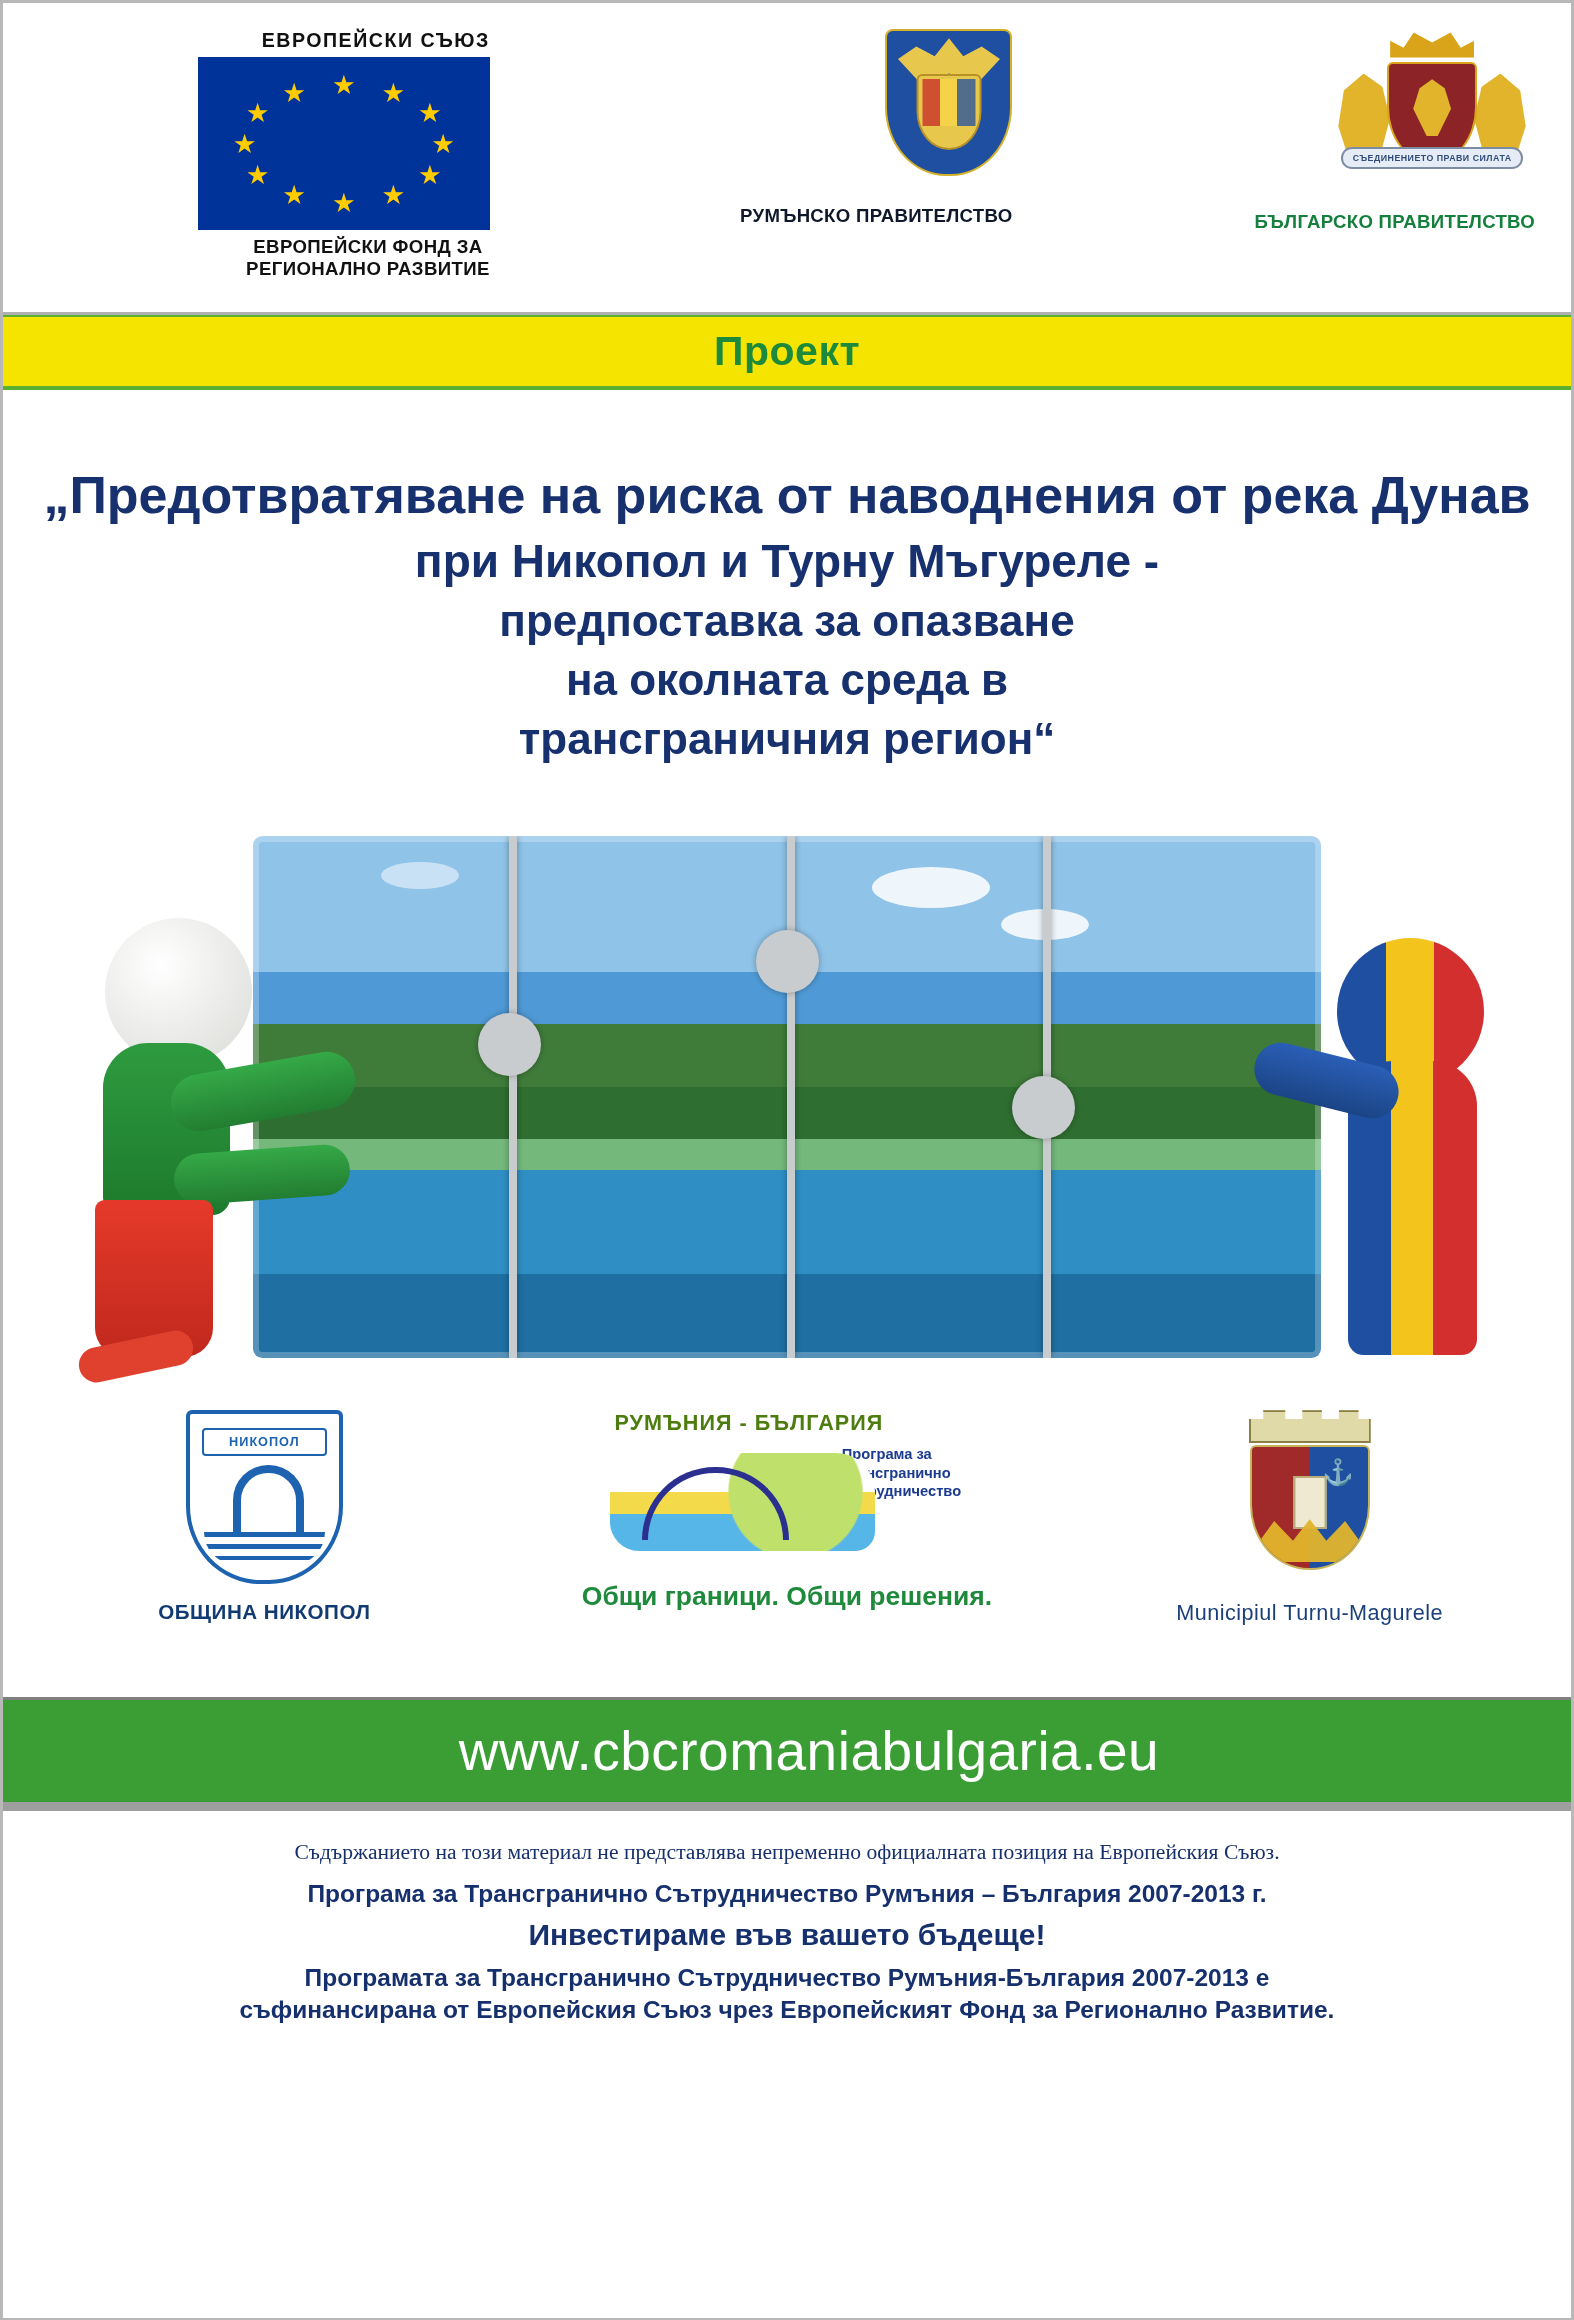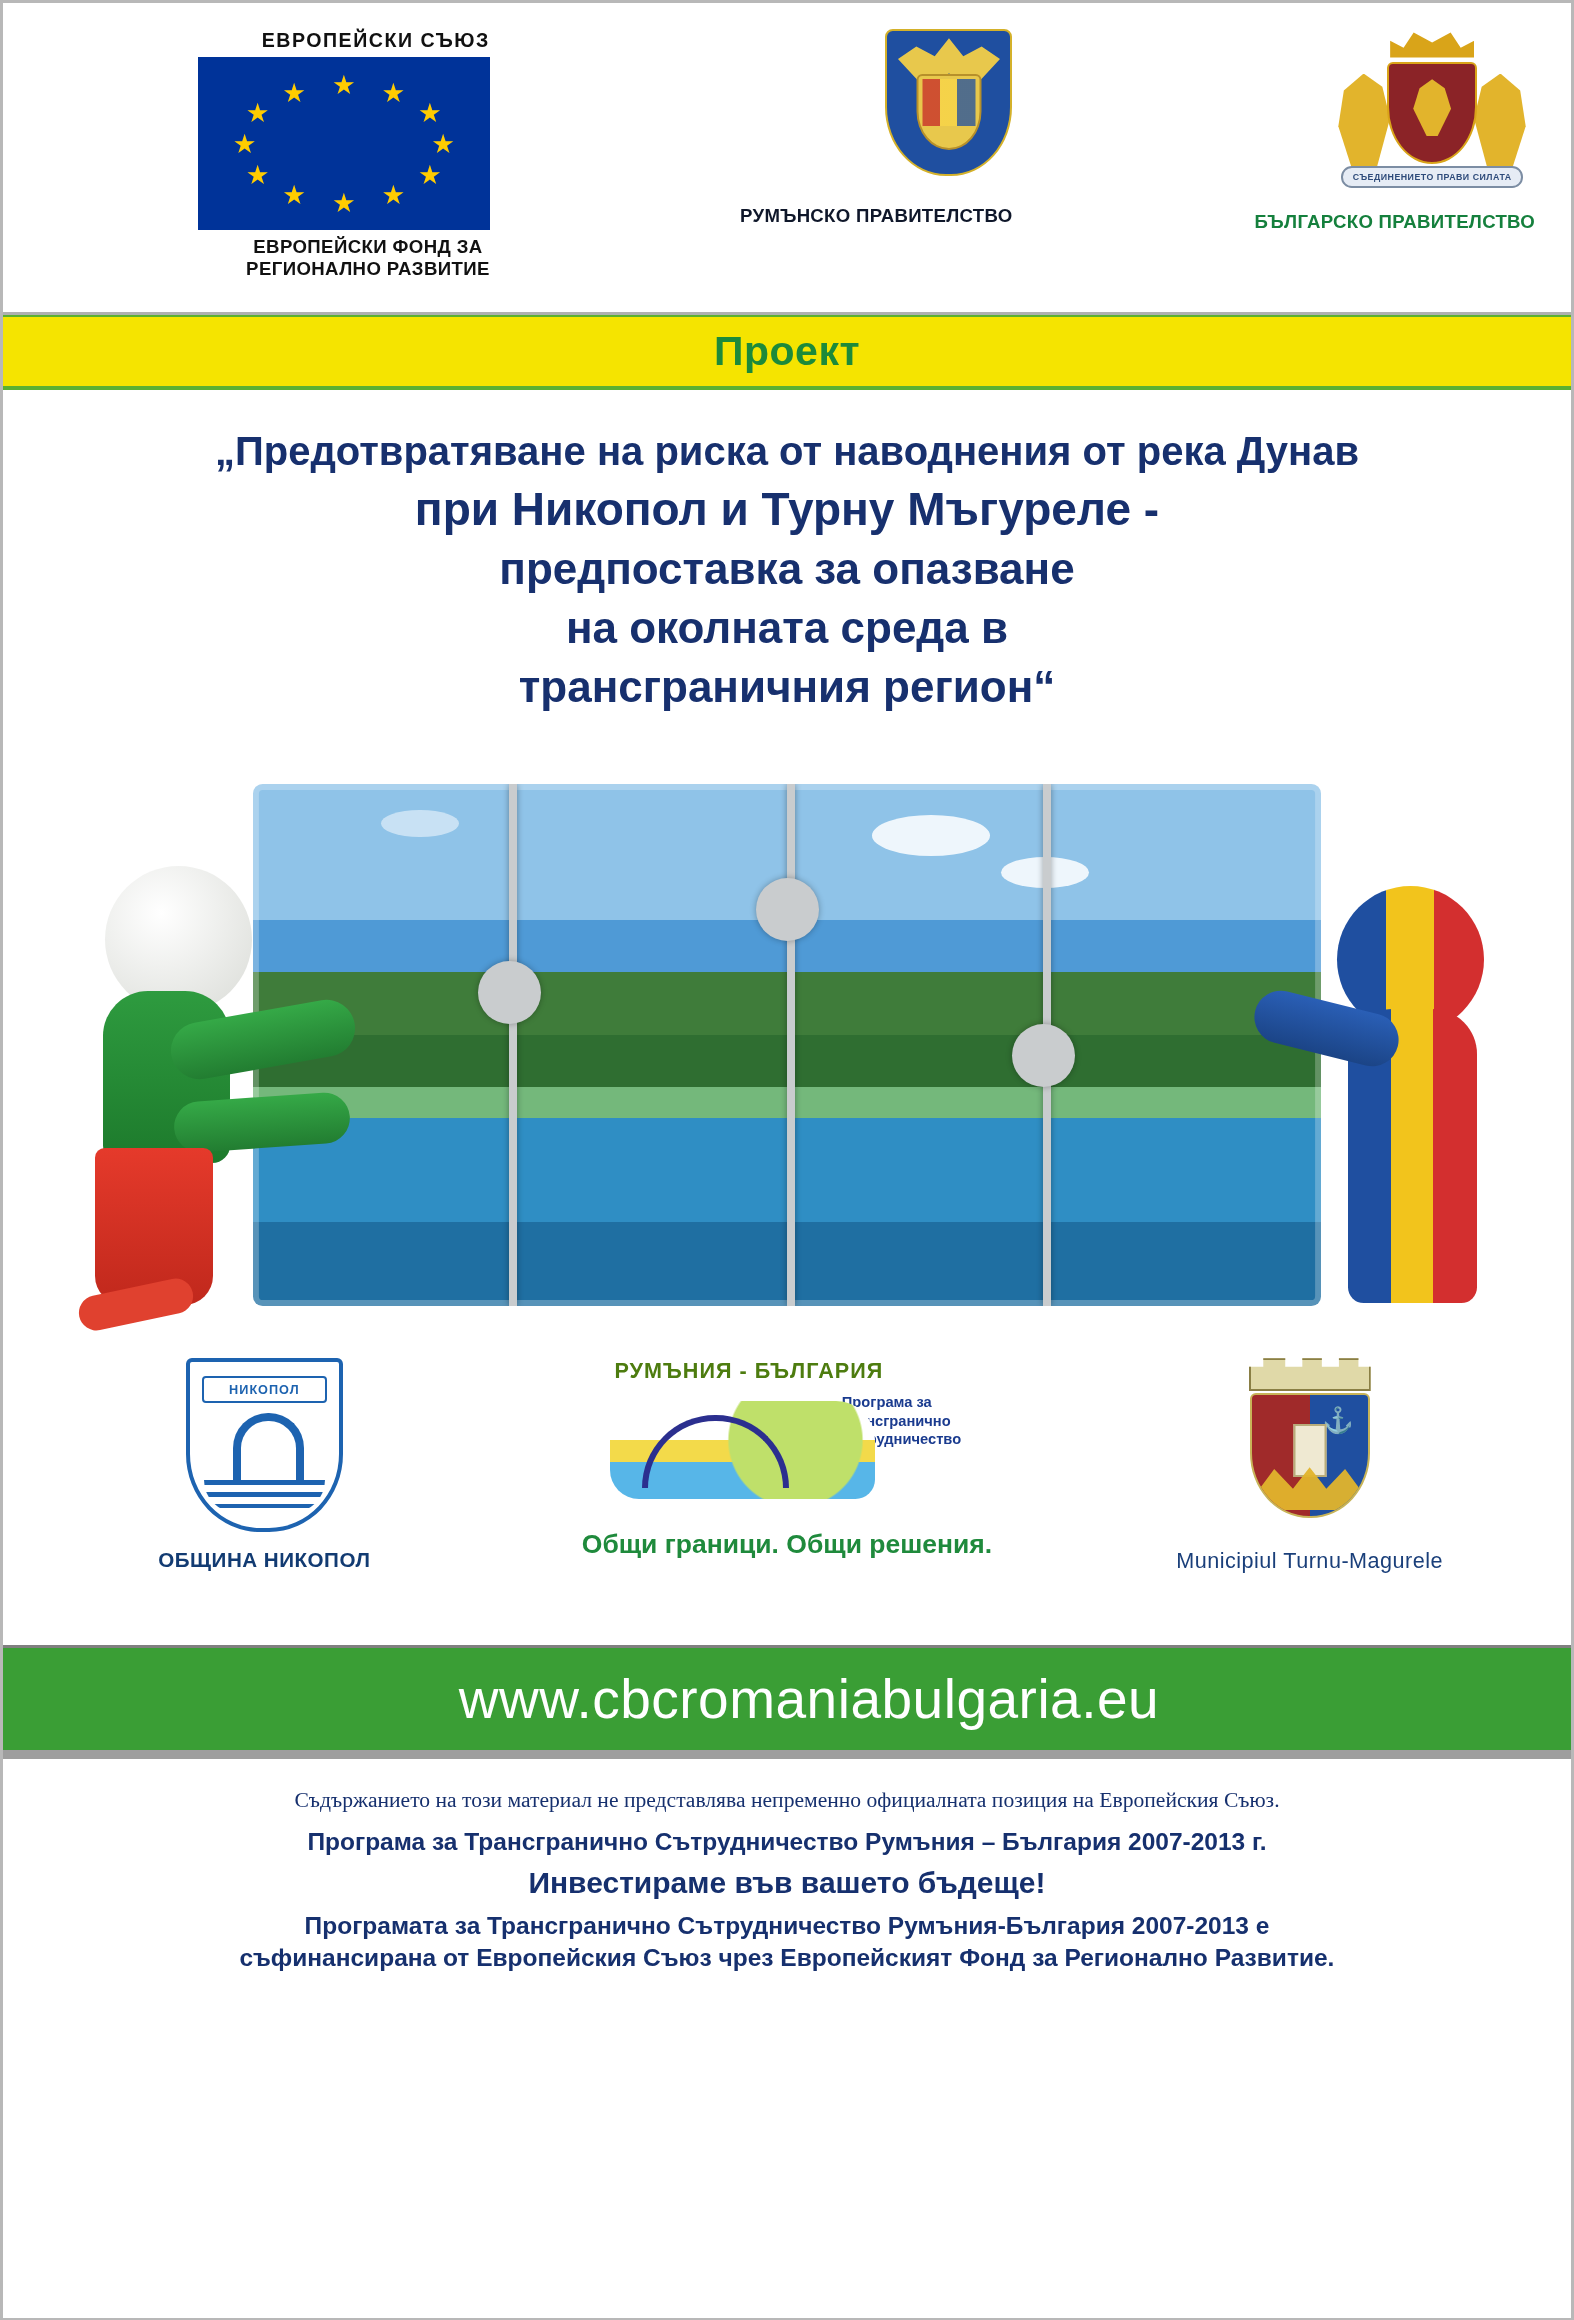--- a/index.html
+++ b/index.html
@@ -166,21 +166,21 @@
     top: 45px;
     width: 55px;
     height: 94px;
     background: #e2b42c;
     clip-path: polygon(52% 0, 86% 14%, 100% 48%, 76% 100%, 30% 100%, 6% 56%, 16% 18%);
   }
   .bg-lion-l { left: 5.9px; }
   .bg-lion-r { right: 5.9px; transform: scaleX(-1); }
   .bg-ribbon {
     position: absolute;
-    bottom: 14px;
+    bottom: 33px;
     left: 50%;
     transform: translateX(-50%);
     width: 182px;
     height: 21.6px;
     background: #e6ecf5;
     border: 2px solid #7c8da3;
     border-radius: 10.8px;
     color: #2e4b7a;
     font-size: 8.8px;
     font-weight: bold;
@@ -210,21 +210,21 @@
 
   
   .title {
     text-align: center;
     color: #17306e;
     font-weight: bold;
     font-size: 48px;
     line-height: 1.34;
     padding: 35px 35px 7.8px 35px;
   }
-  .title .l1 { font-size: 40px; }
+  .title .l1 { font-size: 52px; margin-top: 36px; }
   .title .l2 { font-size: 46px; }
   .title .l3,
   .title .l4,
   .title .l5 { font-size: 44px; }
 
   
   .illustration {
     position: relative;
     height: 608px;
     margin-top: 7.8px;

